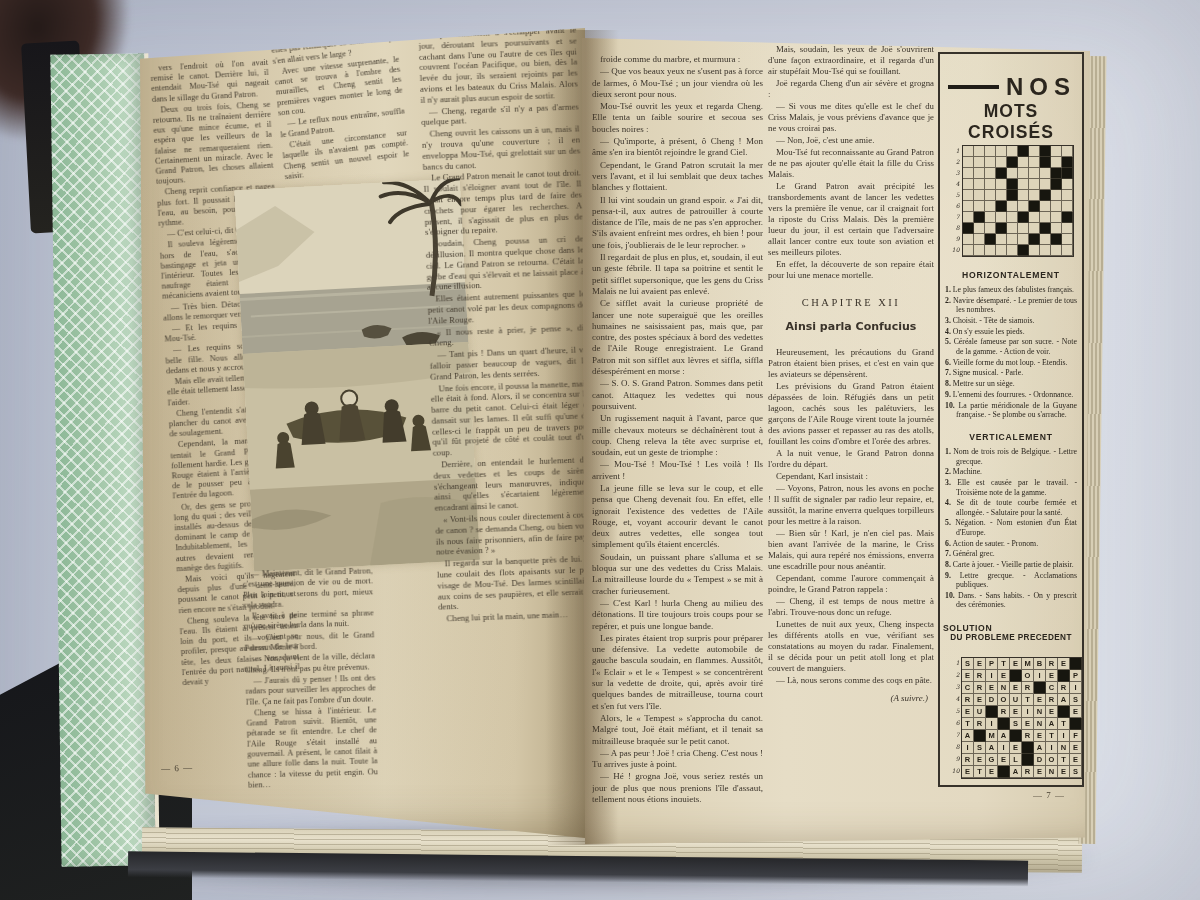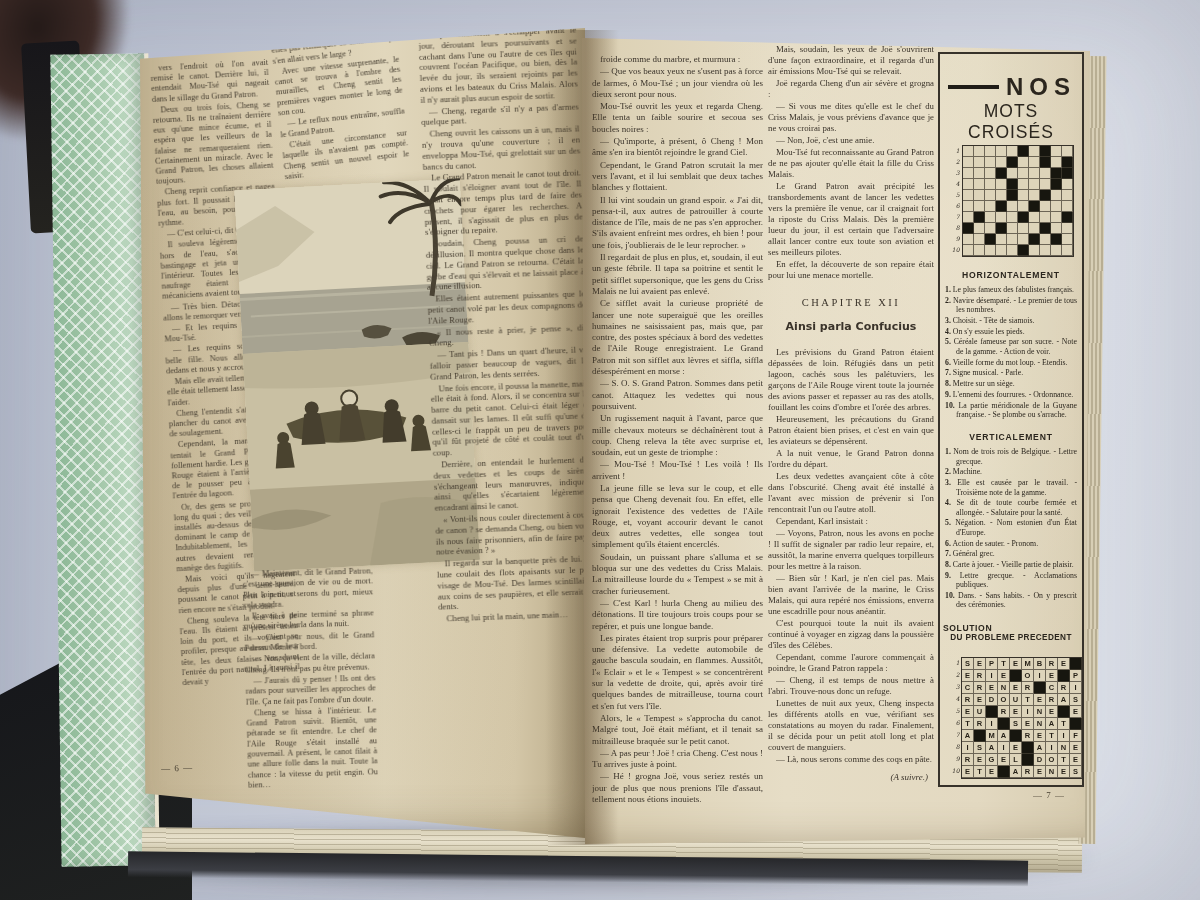--- a/index.html
+++ b/index.html
@@ -65,21 +65,21 @@
   .rp-col2{left:186px;top:6px;width:166px;height:764px;font-size:8.8px;line-height:11px}
   .chap-head{text-align:center;font-size:10.5px;letter-spacing:2.5px;margin:16px 0 13px;text-indent:0}
   .chap-title{text-align:center;font-family:"DejaVu Sans",sans-serif;font-weight:bold;font-size:11px;margin:0 0 15px;text-indent:0}
   .suite{text-align:right;font-style:italic;font-size:9px;margin-top:7px;padding-right:6px}
   
   .xw{position:absolute;left:356px;top:14px;width:146px;height:735px;border:2px solid #37322a;padding:19px 3px;
     color:#2b261e;background:rgba(255,250,235,.06)}
   .nos-row{display:flex;align-items:center;justify-content:flex-end;height:28px;padding:0 3px}
   .nos-rule{flex:1;height:4px;background:#201d17;margin-right:7px;margin-left:2px}
   .nos{font-family:"Liberation Sans",sans-serif;font-weight:bold;font-size:24px;letter-spacing:6px}
-  .mots{font-family:"Liberation Sans",sans-serif;font-weight:normal;font-size:17.5px;letter-spacing:1px;text-align:center;height:22px}
+  .mots{font-family:"Liberation Sans",sans-serif;font-weight:bold;font-size:17.5px;letter-spacing:1px;text-align:center;height:22px}
   .gridwrap{margin-top:14px;margin-left:9px}
   .colnums{display:block;height:8px;margin-left:10px;white-space:nowrap}
   .gnum{display:inline-block;width:11px;text-align:center;font:italic 6px "DejaVu Serif",serif;color:#2e2a22}
   .gridrow{display:flex}
   .rownums{width:10px}
   .rownums .gnum{display:block;width:9px;height:11px;line-height:11px;text-align:right;padding-right:1px}
   .xw-grid{display:grid;grid-template-columns:repeat(10,11px);grid-auto-rows:11px;border:1px solid #36312a;background:#ddd4ba;width:112px}
   .cell{border-right:1px solid rgba(70,64,52,.75);border-bottom:1px solid rgba(70,64,52,.75);
     font-family:"Liberation Sans",sans-serif;font-weight:bold;font-size:7.5px;line-height:11px;text-align:center;color:#241f16}
   .cell.blk{background:#17160f}
@@ -206,39 +206,37 @@
         <p class="para">Soudain, un puissant phare s'alluma et se bloqua sur une des vedettes du Criss Malais. La mitrailleuse lourde du « Tempest » se mit à cracher furieusement.</p>
         <p class="para">— C'est Karl ! hurla Cheng au milieu des détonations. Il tire toujours trois coups pour se repérer, et puis une longue bande.</p>
         <p class="para">Les pirates étaient trop surpris pour préparer une défensive. La vedette automobile de gauche bascula soudain, en flammes. Aussitôt, l'« Eclair » et le « Tempest » se concentrèrent sur la vedette de droite, qui, après avoir tiré quelques bandes de mitrailleuse, tourna court et s'en fut vers l'île.</p>
         <p class="para">Alors, le « Tempest » s'approcha du canot. Malgré tout, Joë était méfiant, et il tenait sa mitrailleuse braquée sur le petit canot.</p>
         <p class="para">— A pas peur ! Joë ! cria Cheng. C'est nous ! Tu arrives juste à point.</p>
         <p class="para">— Hé ! grogna Joë, vous seriez restés un jour de plus que nous prenions l'île d'assaut, tellement nous étions inquiets.</p>
       </div>
 
     <div class="col rp-col2">
       <div>
-          <p class="para">Mais, soudain, les yeux de Joë s'ouvrirent d'une façon extraordinaire, et il regarda d'un air émissions Mou-Tsé qui se relevait.</p>
+          <p class="para">Mais, soudain, les yeux de Joë s'ouvrirent d'une façon extraordinaire, et il regarda d'un air stupéfait Mou-Tsé qui se fouillant.</p>
           <p class="para">Joë regarda Cheng d'un air sévère et grogna :</p>
           <p class="para">— Si vous me dites qu'elle est le chef du Criss Malais, je vous préviens d'avance que je ne vous croirai pas.</p>
           <p class="para">— Non, Joë, c'est une amie.</p>
           <p class="para">Mou-Tsé fut reconnaissante au Grand Patron de ne pas ajouter qu'elle était la fille du Criss Malais.</p>
           <p class="para">Le Grand Patron avait précipité les transbordements avant de lancer les vedettes vers la première île venue, car il craignait fort la riposte du Criss Malais. Dès la première lueur du jour, il est certain que l'adversaire allait lancer contre eux toute son aviation et ses meilleurs pilotes.</p>
           <p class="para">En effet, la découverte de son repaire était pour lui une menace mortelle.</p>
         </div>
       <p class="chap-head">CHAPITRE XII</p>
       <p class="chap-title">Ainsi parla Confucius</p>
       <div>
+          <p class="para">Heureusement, les précautions du Grand Patron étaient bien prises, et c'est en vain que les aviateurs se dépensèrent.</p>
           <p class="para">Les prévisions du Grand Patron étaient dépassées de loin. Réfugiés dans un petit lagoon, cachés sous les palétuviers, les garçons de l'Aile Rouge virent toute la journée des avions passer et repasser au ras des atolls, fouillant les coins d'ombre et l'orée des arbres.</p>
-          <p class="para">Heureusement, les précautions du Grand Patron étaient bien prises, et c'est en vain que les aviateurs se dépensèrent.</p>
           <p class="para">A la nuit venue, le Grand Patron donna l'ordre du départ.</p>
-          <p class="para">Les deux vedettes avançaient côte à côte dans l'obscurité. Cheng avait été installé à l'avant avec mission de prévenir si l'on rencontrait l'un ou l'autre atoll.</p>
           <p class="para">Cependant, Karl insistait :</p>
           <p class="para">— Voyons, Patron, nous les avons en poche ! Il suffit de signaler par radio leur repaire, et, aussitôt, la marine enverra quelques torpilleurs pour les mettre à la raison.</p>
           <p class="para">— Bien sûr ! Karl, je n'en ciel pas. Mais bien avant l'arrivée de la marine, le Criss Malais, qui aura repéré nos émissions, enverra une escadrille pour nous anéantir.</p>
-          <p class="para">C'est pourquoi toute la nuit ils avaient continué à voyager en zigzag dans la poussière d'îles des Célèbes.</p>
           <p class="para">Cependant, comme l'aurore commençait à poindre, le Grand Patron rappela :</p>
           <p class="para">— Cheng, il est temps de nous mettre à l'abri. Trouve-nous donc un refuge.</p>
           <p class="para">Lunettes de nuit aux yeux, Cheng inspecta les différents atolls en vue, vérifiant ses constatations au moyen du radar. Finalement, il se décida pour un petit atoll long et plat couvert de manguiers.</p>
           <p class="para">— Là, nous serons comme des coqs en pâte.</p>
         </div>
       <p class="suite">(A suivre.)</p>
     </div>
 
     <div class="xw">
       <div class="nos-row">

